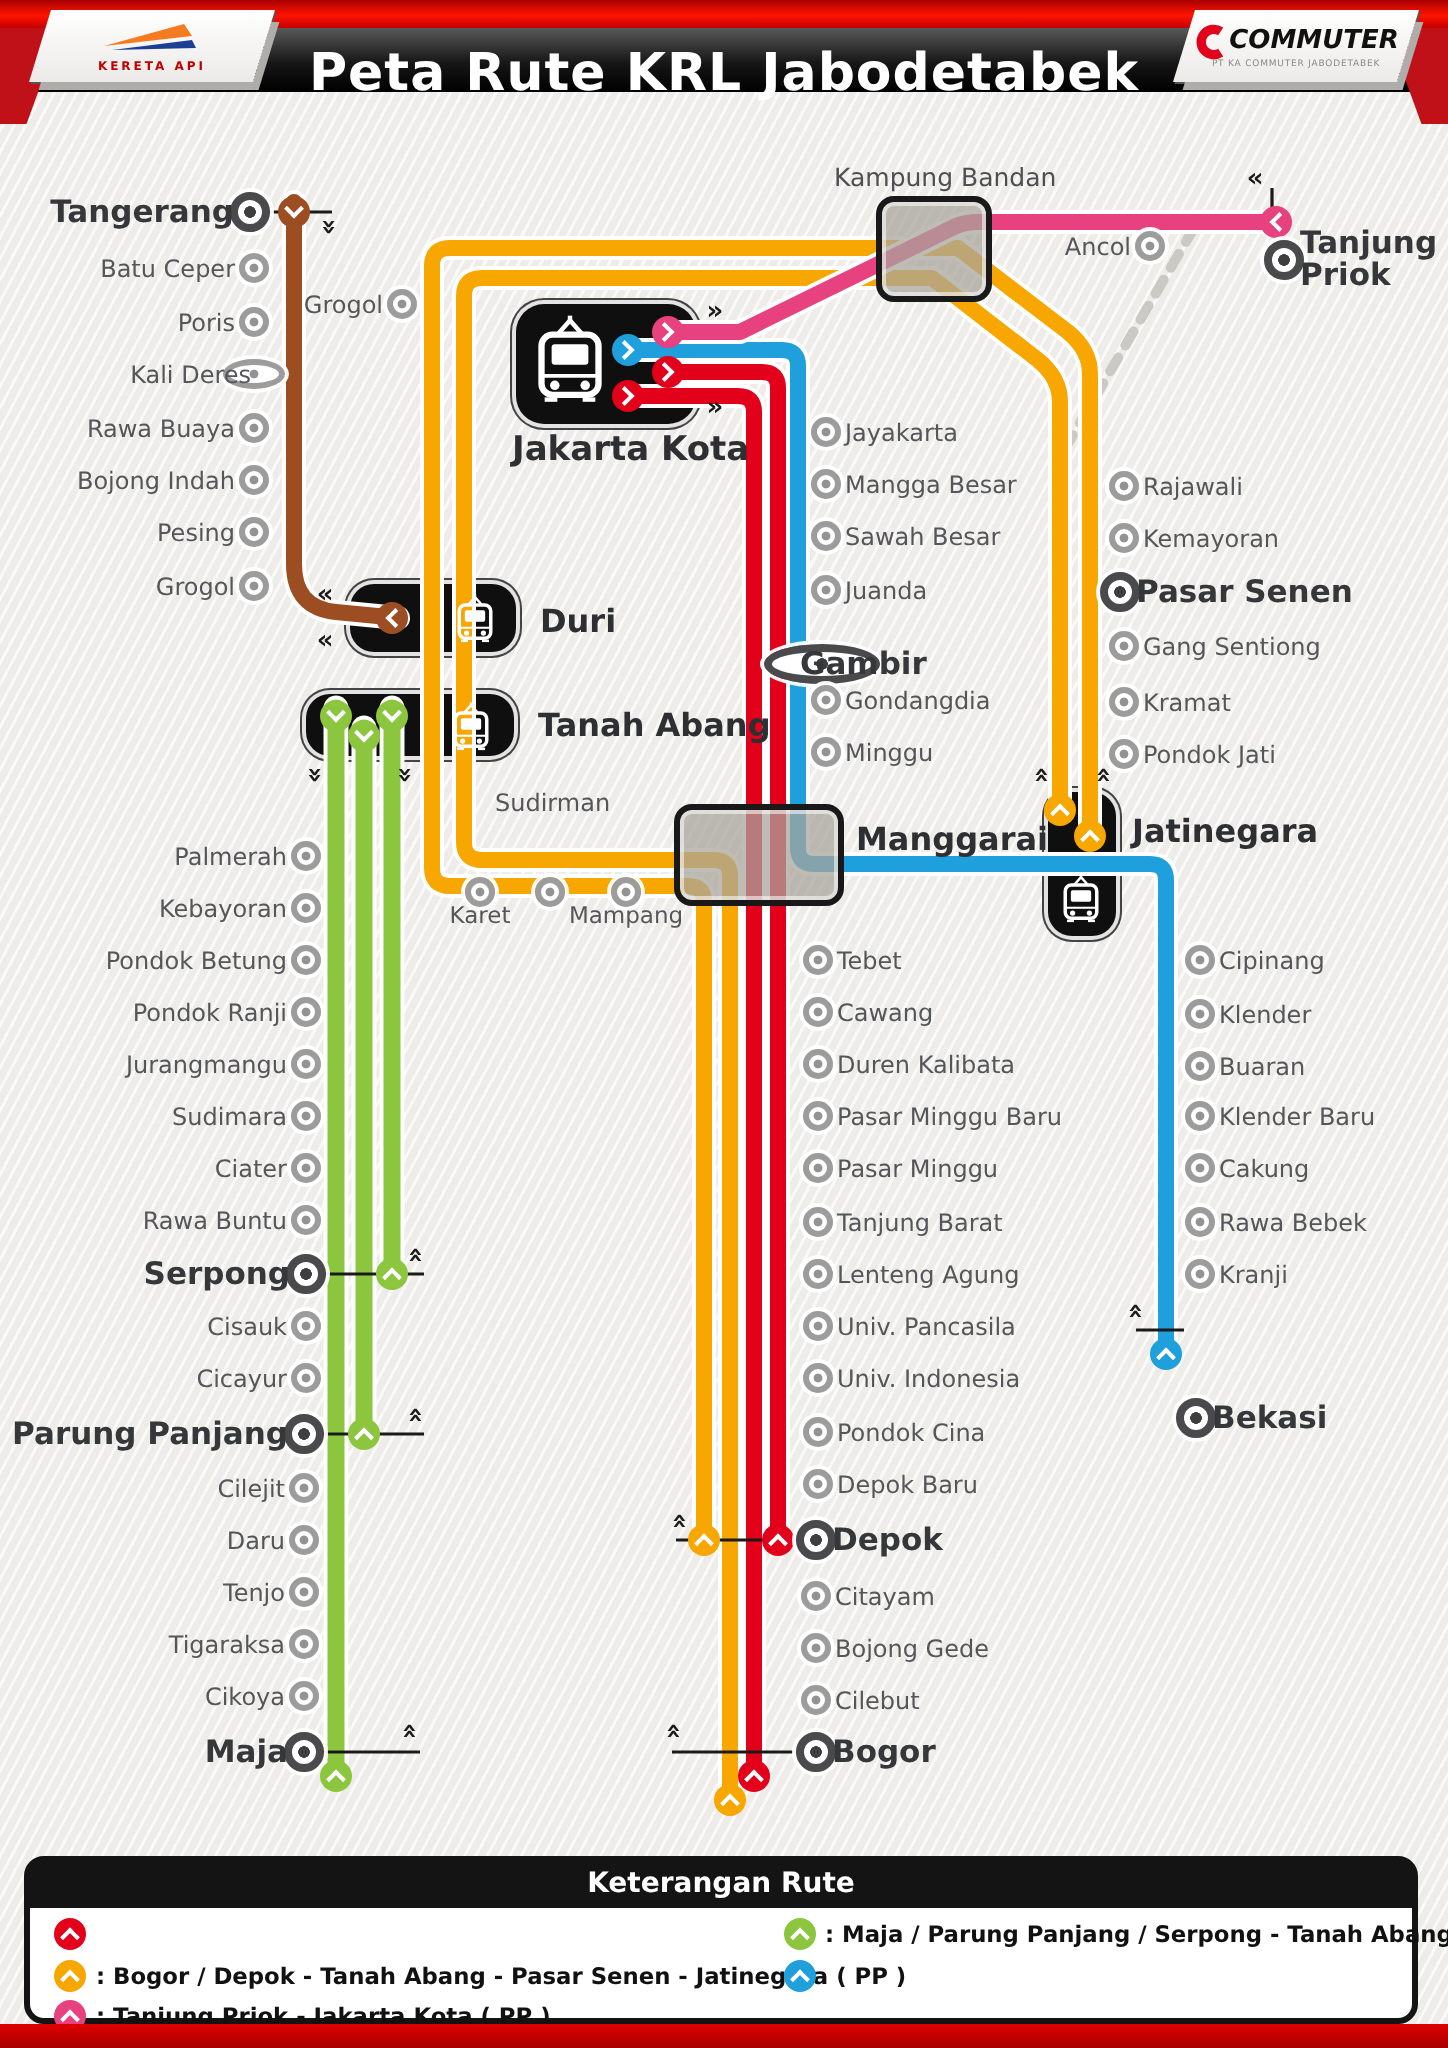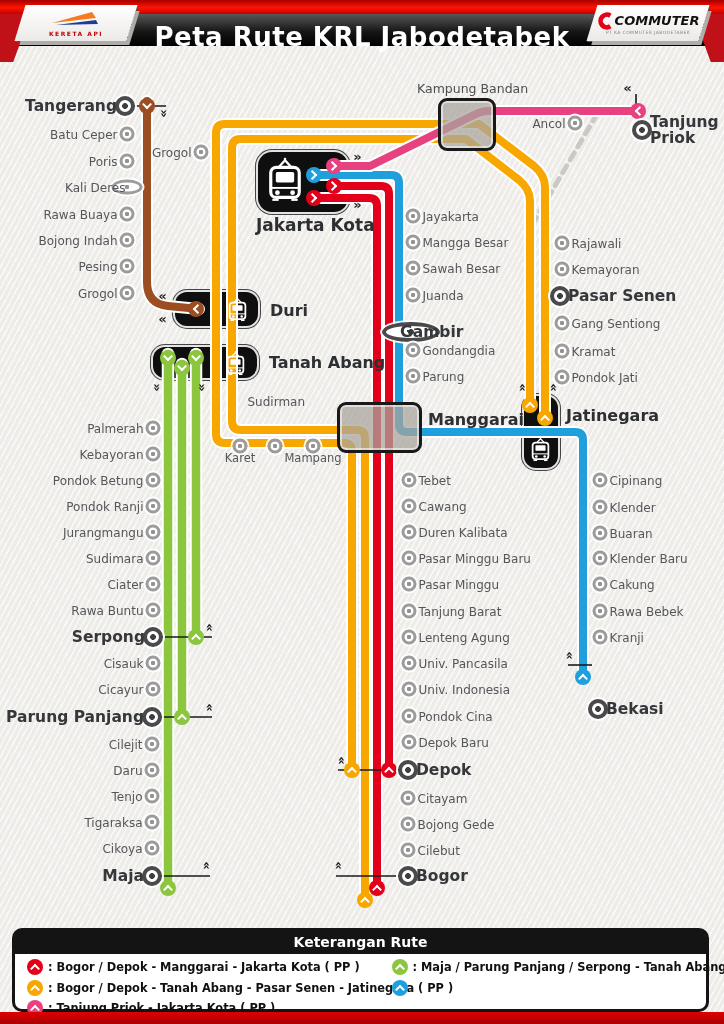--- a/index.html
+++ b/index.html
@@ -277,21 +277,21 @@
         <div class="st side-r" style="left: 413px; top: 233px;">
           <span class="slbl">Juanda</span>
         </div>
         <div class="st major side-r" style="left: 411px; top: 270px; padding-left: 38px;">
           <span class="slbl">Gambir</span>
         </div>
         <div class="st side-r" style="left: 413px; top: 288px;">
           <span class="slbl">Gondangdia</span>
         </div>
         <div class="st side-r" style="left: 413px; top: 314px;">
-          <span class="slbl">Parung</span>
+          <span class="slbl">Minggu</span>
         </div>
         <div class="st side-r" style="left: 562px; top: 181px;">
           <span class="slbl">Rajawali</span>
         </div>
         <div class="st side-r" style="left: 562px; top: 207px;">
           <span class="slbl">Kemayoran</span>
         </div>
         <div class="st major side-r" style="left: 560px; top: 234px;">
           <span class="slbl">Pasar Senen</span>
         </div>
@@ -477,21 +477,20 @@
     <div class="boxlbl small" style="left:417px;top:19px;">Kampung Bandan</div>
   </div>
 
   <div class="legend">
     <div class="legend-head">Keterangan Rute</div>
     <div id="legend-items">
         <div class="litem">
           <span class="licon" style="background: rgb(226, 0, 26);">
             <i class="chev up"></i>
           </span>
-          <span class="ltext">: Bogor / Depok - Manggarai - Jakarta Kota ( PP )</span>
         </div>
         <div class="litem">
           <span class="licon" style="background: rgb(140, 198, 62);">
             <i class="chev up"></i>
           </span>
           <span class="ltext">: Maja / Parung Panjang / Serpong - Tanah Abang ( PP )</span>
         </div>
         <div class="litem">
           <span class="licon" style="background: rgb(248, 166, 0);">
             <i class="chev up"></i>

